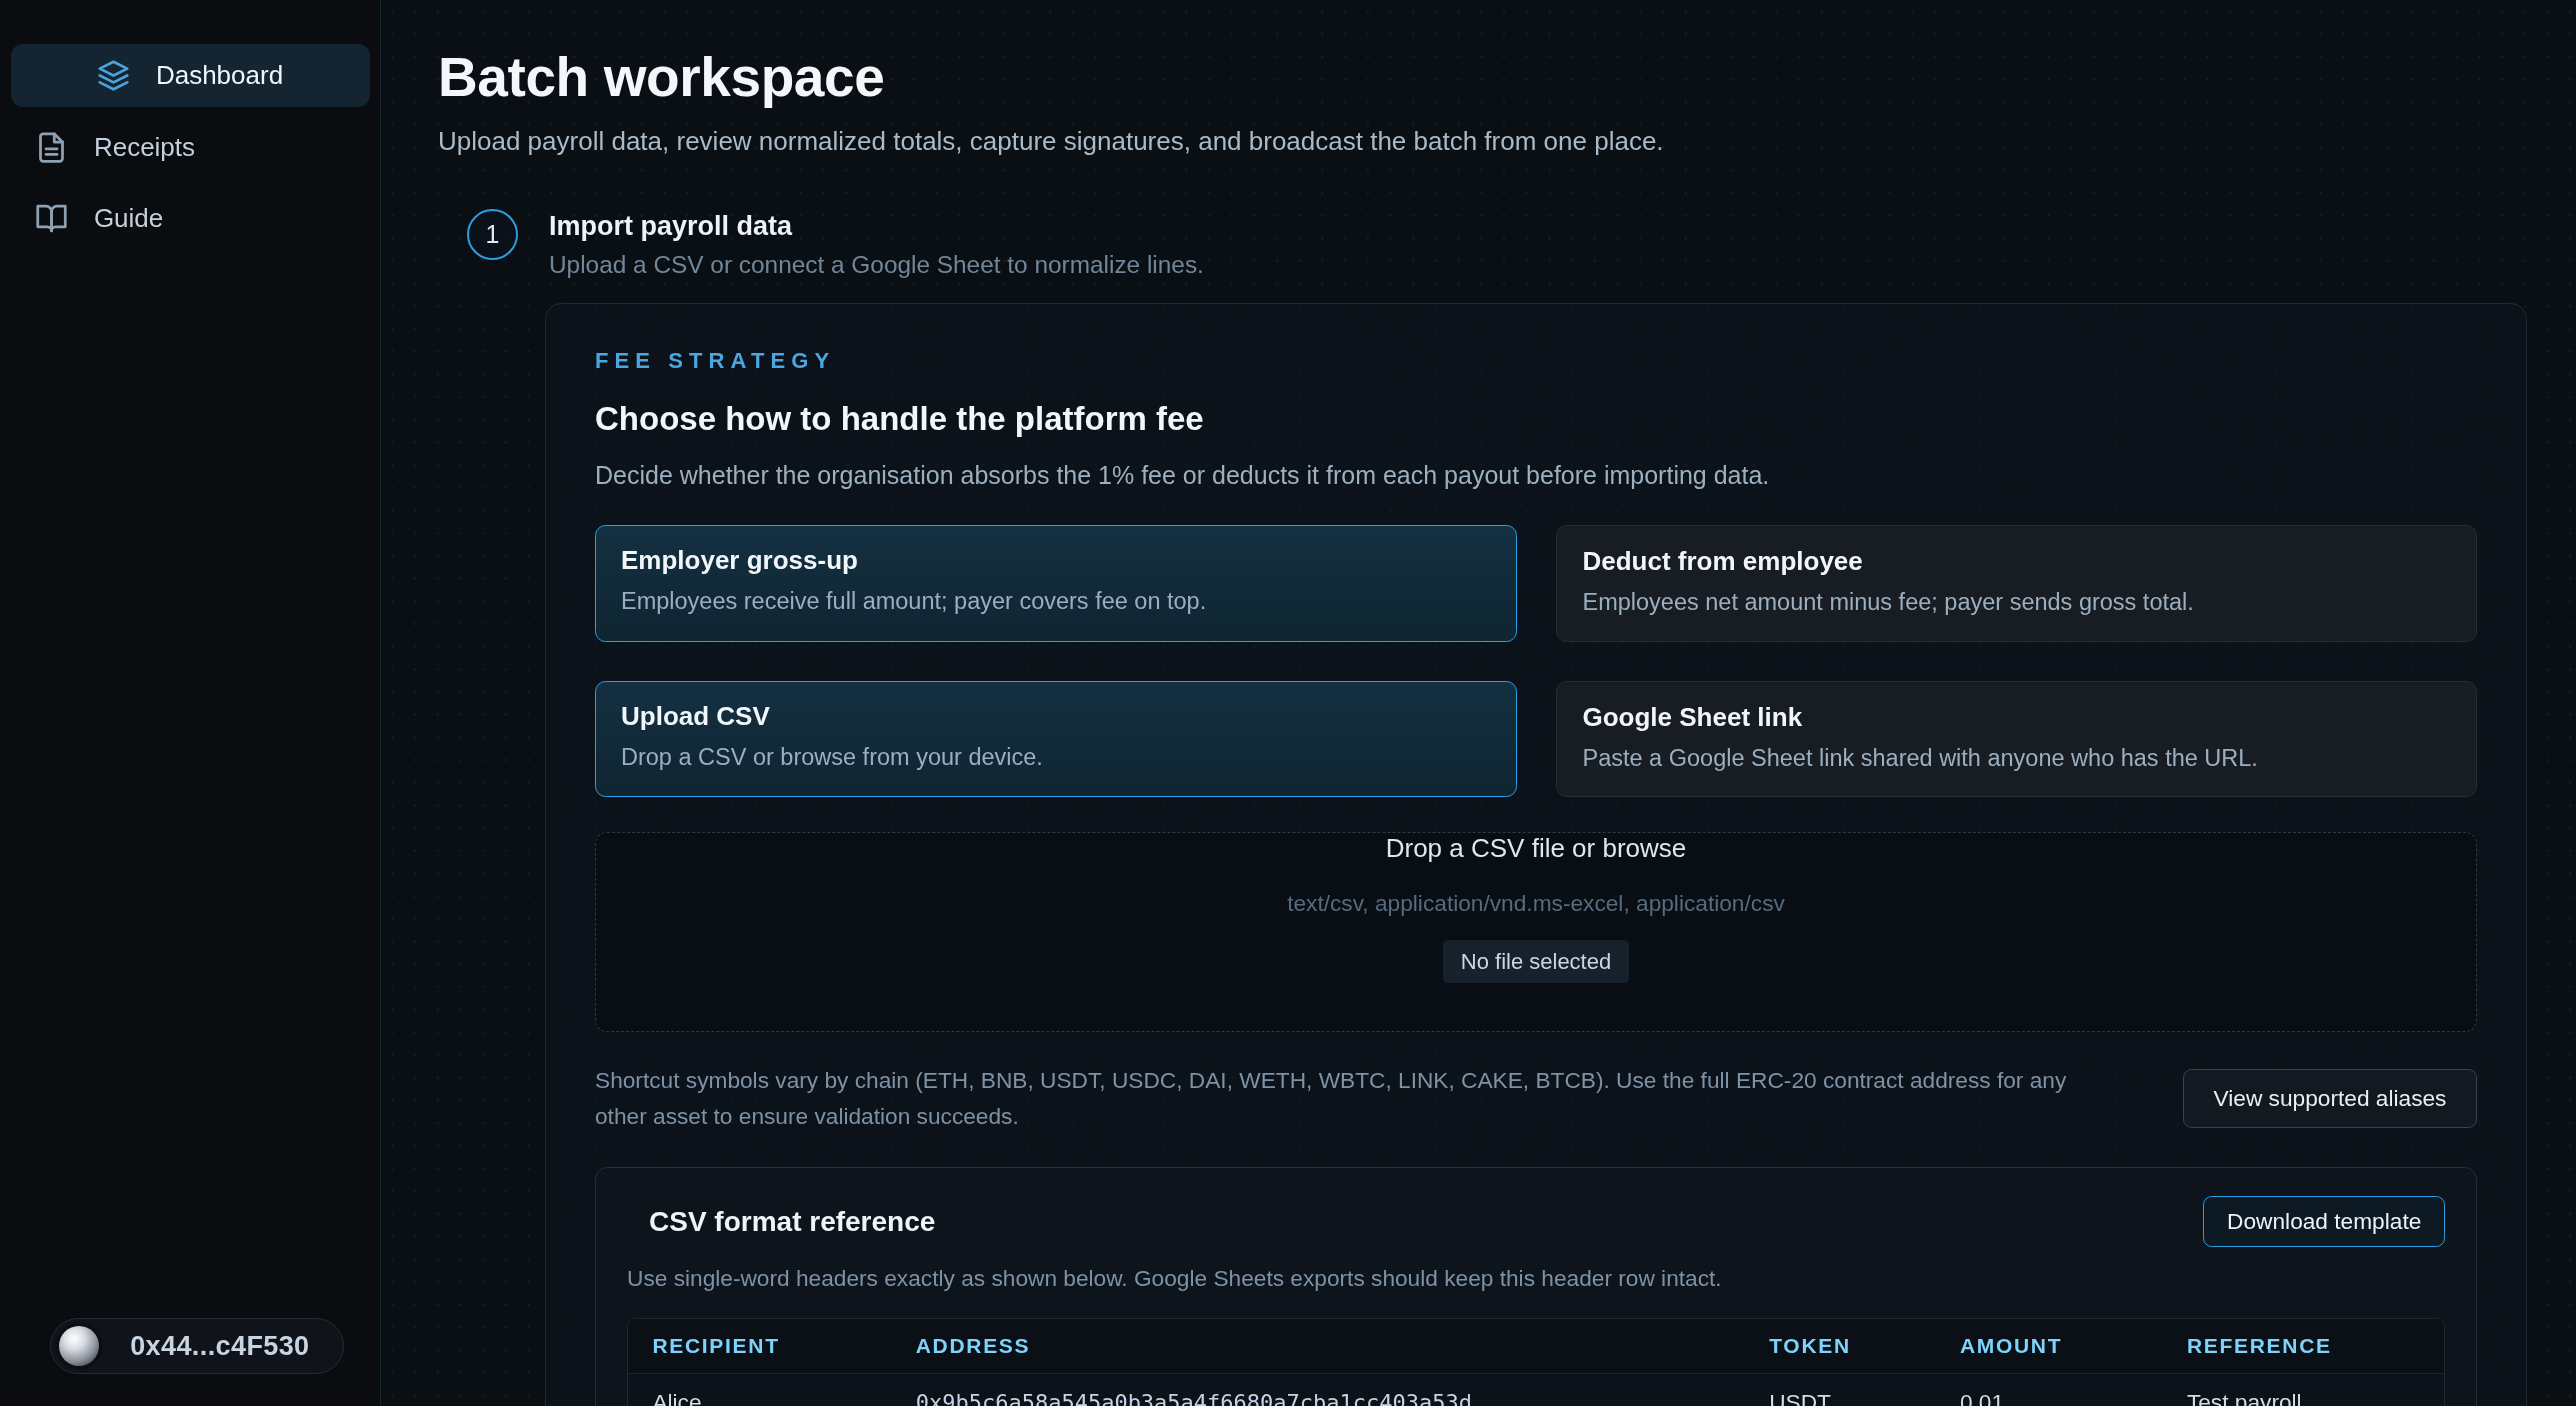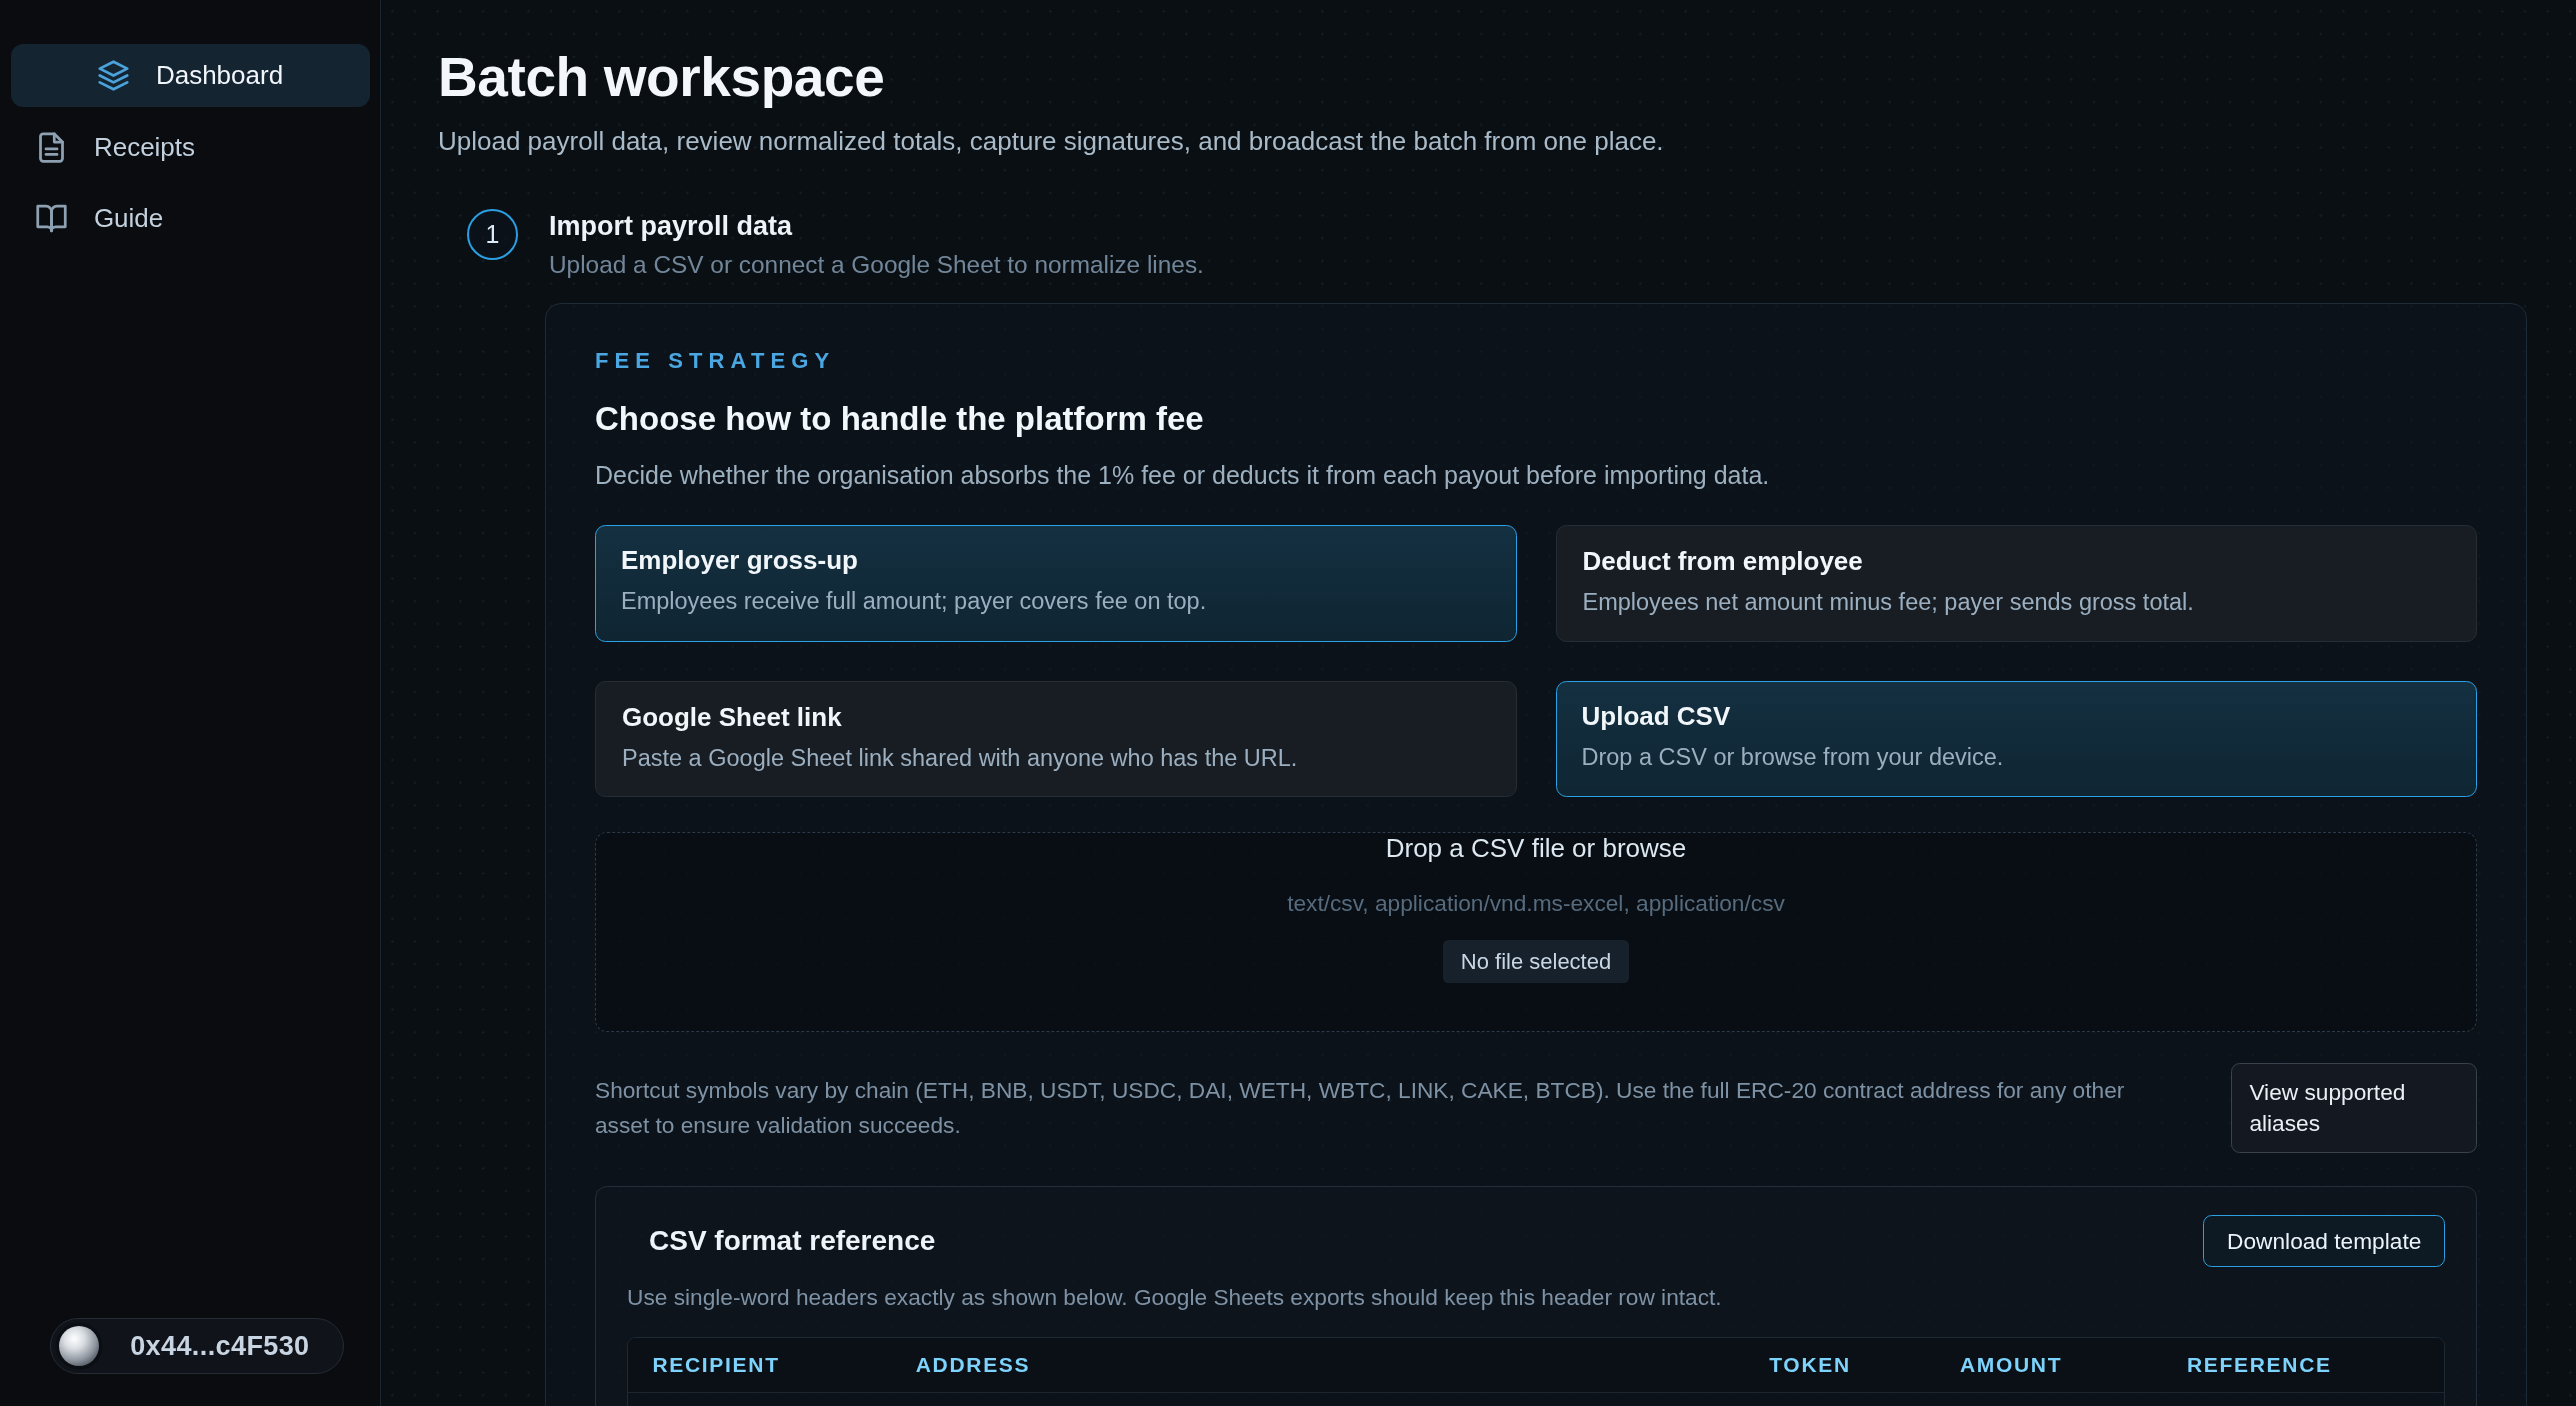--- a/index.html
+++ b/index.html
@@ -59,23 +59,23 @@
               background:rgba(7,11,16,0.55); display:flex; flex-direction:column;
               align-items:center; justify-content:flex-start; cursor:pointer; }
   .dz-title { font-size:26px; color:#dde8f1; }
   .dz-mime { margin-top:26px; font-size:22.7px; color:#566b7e; }
   .dz-chip { margin-top:22.7px; background:#16212c; border-radius:5.2px; padding:8.7px 17.4px;
              font-size:22px; color:#c9d7e4; }
 
   .aliases-row { margin-top:31px; display:flex; justify-content:space-between;
                  align-items:center; gap:72px; }
   .aliases-note { max-width:1560px; font-size:22.7px; line-height:1.55; color:#7e92a5; }
-  .btn-ghost { flex:none; width:246px; padding:12.2px 17.4px; background:#141921;
+  .btn-ghost { flex:none; width:294px; padding:12.2px 17.4px; background:#141921;
                border:0.9px solid #39434e; border-radius:8.7px; color:#e9eff5;
-               font-size:22.7px; line-height:1.4; text-align:left; cursor:pointer;
+               font-size:22.7px; line-height:1.4; text-align:center; cursor:pointer;
                font-family:"Liberation Sans", sans-serif; }
 
   .ref-card { margin-top:33px; border:0.9px solid #232f3a; border-radius:12.2px;
               background:rgba(16,22,30,0.6); padding:28px 31px 35px; }
   .ref-head { display:flex; justify-content:space-between; align-items:center;margin-left:22px; }
   .ref-head h3 { font-size:28px; font-weight:600; color:#eef4f9; }
   .btn-outline-accent { border:1.7px solid #2b9ee4; background:rgba(13,27,38,0.7);
                         color:#ecf4fb; font-size:22.7px; padding:11.3px 22.7px; border-radius:8.7px;
                         cursor:pointer; font-family:"Liberation Sans", sans-serif; }
   .ref-sub { margin-top:17.4px; font-size:22.7px; color:#7e92a5; }
@@ -148,27 +148,27 @@
 
       <div class="options-grid">
         <div class="option-card selected">
           <div class="option-title">Employer gross-up</div>
           <div class="option-desc">Employees receive full amount; payer covers fee on top.</div>
         </div>
         <div class="option-card">
           <div class="option-title">Deduct from employee</div>
           <div class="option-desc">Employees net amount minus fee; payer sends gross total.</div>
         </div>
+        <div class="option-card selected">
+          <div class="option-title">Upload CSV</div>
+          <div class="option-desc">Drop a CSV or browse from your device.</div>
+        </div>
         <div class="option-card">
           <div class="option-title">Google Sheet link</div>
           <div class="option-desc">Paste a Google Sheet link shared with anyone who has the URL.</div>
-        </div>
-        <div class="option-card selected">
-          <div class="option-title">Upload CSV</div>
-          <div class="option-desc">Drop a CSV or browse from your device.</div>
         </div>
       </div>
 
       <div class="dropzone">
         <div class="dz-title">Drop a CSV file or browse</div>
         <div class="dz-mime">text/csv, application/vnd.ms-excel, application/csv</div>
         <div class="dz-chip">No file selected</div>
       </div>
 
       <div class="aliases-row">

